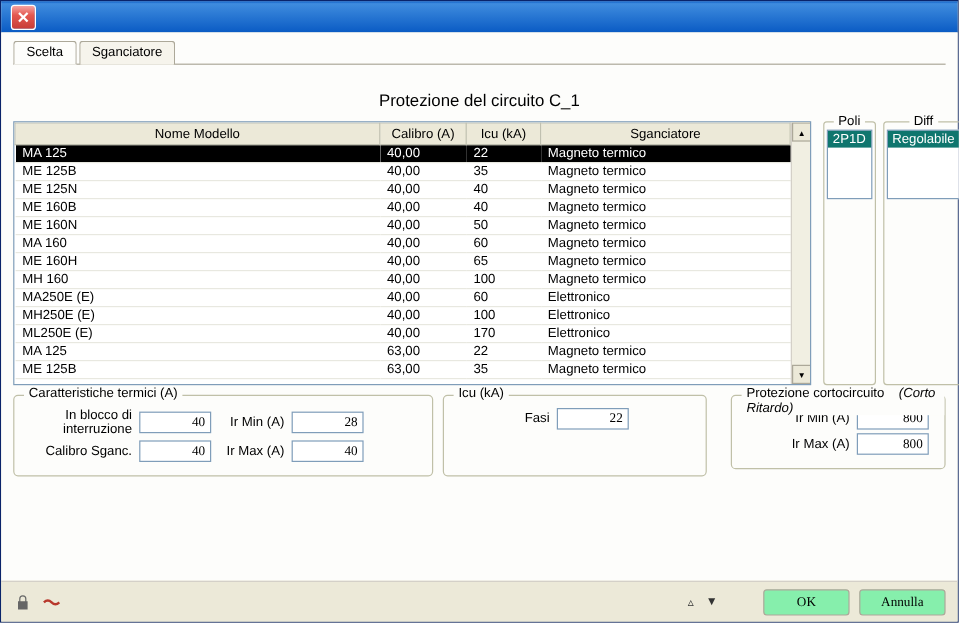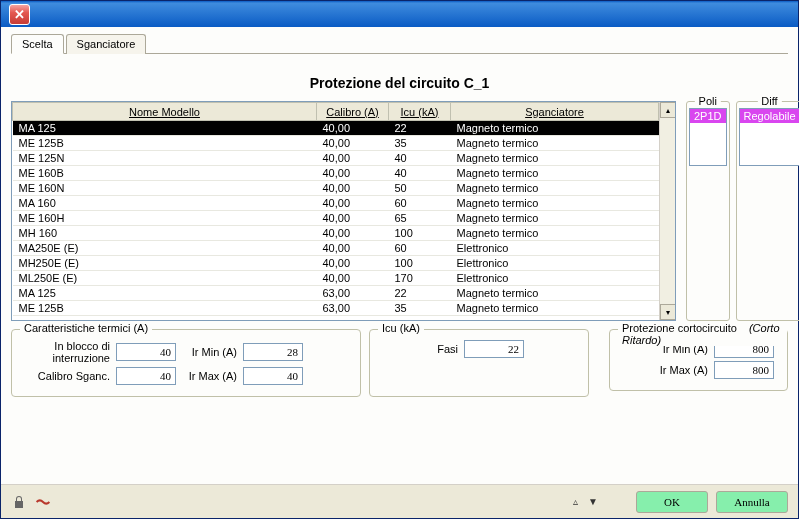--- a/index.html
+++ b/index.html
@@ -5,35 +5,35 @@
 * { margin: 0; padding: 0; box-sizing: border-box; }
 body { font-family: Tahoma, Arial, sans-serif; font-size: 11px; background: #ece9d8; }
 .window { width: 799px; height: 519px; display: flex; flex-direction: column; background: #ece9d8; border: 1px solid #0a246a; }
 .titlebar { height: 26px; background: linear-gradient(to bottom, #0a5bc4 0%, #3f8cde 8%, #0a5bc4 100%); display: flex; align-items: center; padding: 0 4px 0 8px; color: white; font-weight: bold; font-size: 12px; }
 .titlebar-text { flex: 1; }
 .close-btn { width: 21px; height: 21px; background: linear-gradient(to bottom, #f5a3a1, #e45850 40%, #c73c36); border: 1px solid #fff; border-radius: 3px; display: flex; align-items: center; justify-content: center; font-family: Arial; font-weight: bold; color: white; font-size: 13px; cursor: pointer; }
 .content { flex: 1; padding: 6px 10px; background: #fdfdfb; display: flex; flex-direction: column; }
 .tabs { display: flex; border-bottom: 1px solid #aca899; margin-bottom: 13px; }
 .tab { padding: 3px 10px; border: 1px solid #aca899; border-bottom: none; background: #f6f4ec; margin-right: 2px; cursor: pointer; border-top-left-radius: 3px; border-top-right-radius: 3px; position: relative; top: 1px; }
 .tab.active { background: #fdfdfb; z-index: 2; border-bottom: 1px solid #fdfdfb; }
-.page-title { text-align: center; font-weight: bold; font-size: 14px; padding: 8px 0 10px 0; }
+.page-title { text-align: center; font-weight: normal; font-size: 14px; padding: 8px 0 10px 0; }
 .main-row { display: flex; gap: 10px; }
 .table-wrap { flex: 1; border: 1px solid #7f9db9; background: white; height: 220px; overflow: hidden; position: relative; }
 .tbl { width: 100%; border-collapse: collapse; table-layout: fixed; }
-.tbl th { background: #ece9d8; border: 1px solid #c0c0b0; font-weight: normal; padding: 2px 4px; font-size: 11px; height: 18px; text-decoration: underline; }
+.tbl th { background: #ece9d8; border: 1px solid #c0c0b0; font-weight: normal; padding: 2px 4px; font-size: 11px; height: 18px; }
 .tbl td { border-bottom: 1px solid #e8e8e0; padding: 1px 6px; font-size: 11px; height: 15px; white-space: nowrap; overflow: hidden; }
 .tbl tr.sel td { background: #000000; color: #ffffff; }
 .scrollbar { position: absolute; right: 0; top: 0; bottom: 0; width: 16px; background: #f1efe2; border-left: 1px solid #d4d0c8; }
 .sb-btn { width: 16px; height: 16px; background: #ece9d8; border: 1px solid #aca899; display: flex; align-items: center; justify-content: center; font-size: 8px; }
 .sb-btn.bottom { position: absolute; bottom: 0; }
 .side { width: 102px; display: flex; flex-direction: row; gap: 6px; }
 .side-box { border: 1px solid #c0c0a8; border-radius: 3px; padding: 2px; }
 .side-box-title { text-align: center; font-size: 11px; position: relative; top: -9px; background: #fdfdfb; display: inline-block; padding: 0 4px; left: 50%; transform: translateX(-50%); }
 .side-list { background: white; border: 1px solid #7f9db9; height: 58px; margin-top: -8px; }
-.side-item { background: #d946ef; color: white; padding: 1px 4px; font-size: 11px; }
+.side-item { background: #0f766e; color: white; padding: 1px 4px; font-size: 11px; }
 .field-groups { display: flex; gap: 10px; margin-top: 8px; }
 .group { border: 1px solid #c0c0a8; border-radius: 4px; padding: 10px 8px 8px 8px; position: relative; }
 .group-title { position: absolute; top: -8px; left: 8px; background: #fdfdfb; padding: 0 4px; font-size: 11px; }
 .group-title .italic { font-style: italic; padding-left: 12px; }
 .field-row { display: flex; align-items: center; gap: 6px; margin-bottom: 3px; }
 .field-label { text-align: right; font-size: 11px; }
 .field-input { width: 60px; height: 18px; border: 1px solid #7f9db9; background: white; text-align: right; padding: 0 4px; font-size: 11px; font-family: Tahoma; }
 .footer { height: 34px; border-top: 1px solid #d4d0c8; background: #ece9d8; display: flex; align-items: center; padding: 0 10px; gap: 8px; }
 .footer-left { display: flex; gap: 8px; flex: 1; align-items: center; }
 .ft-icon { width: 16px; height: 16px; display: flex; align-items: center; justify-content: center; }

